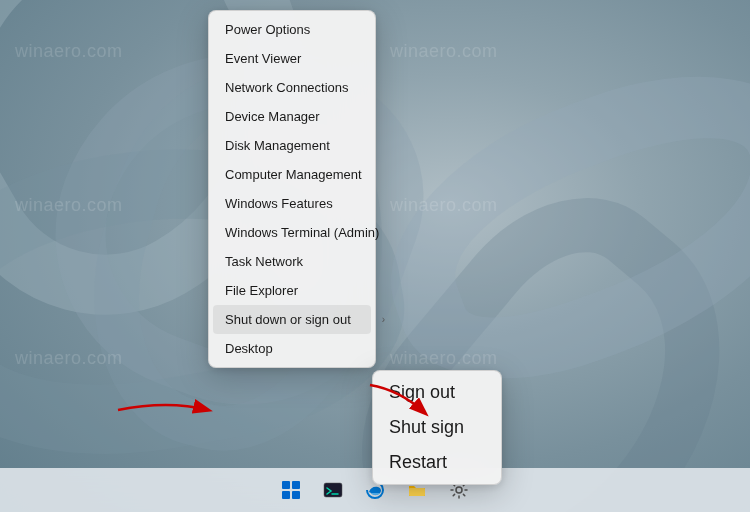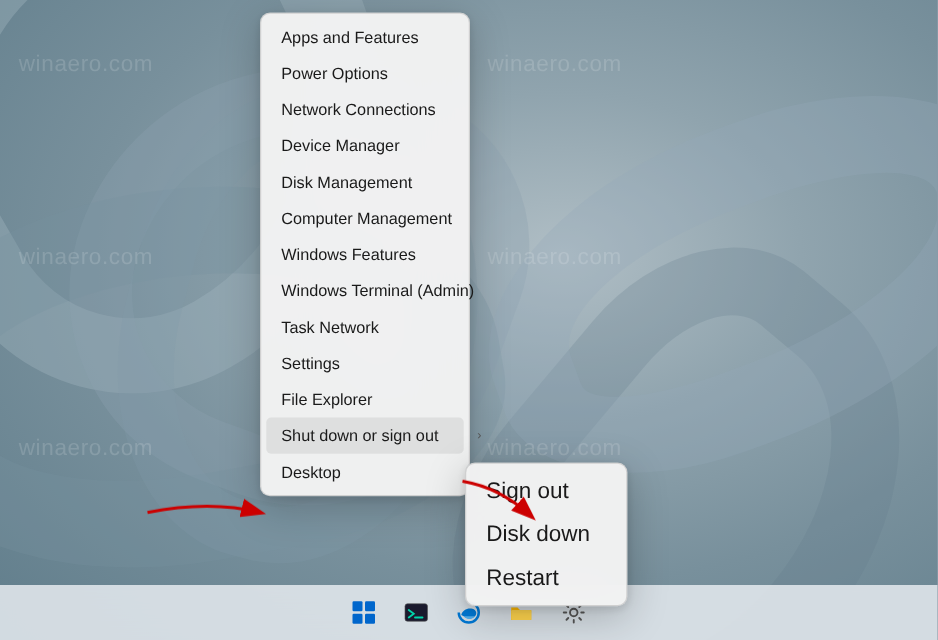--- a/index.html
+++ b/index.html
@@ -209,67 +209,64 @@
   <div class="watermark" style="top:8%; left:2%">winaero.com</div>
   <div class="watermark" style="top:8%; left:52%">winaero.com</div>
   <div class="watermark" style="top:38%; left:2%">winaero.com</div>
   <div class="watermark" style="top:38%; left:52%">winaero.com</div>
   <div class="watermark" style="top:68%; left:2%">winaero.com</div>
   <div class="watermark" style="top:68%; left:52%">winaero.com</div>
 </div>
 
 <div class="context-menu">
   <div class="menu-item">
-    <span>Apps and Features</span>
-  </div>
-  <div class="menu-item">
     <span>Power Options</span>
   </div>
   <div class="menu-item">
+    <span>Event Viewer</span>
+  </div>
+  <div class="menu-item">
     <span>Network Connections</span>
   </div>
   <div class="menu-item">
     <span>Device Manager</span>
   </div>
   <div class="menu-item">
     <span>Disk Management</span>
   </div>
   <div class="menu-item">
     <span>Computer Management</span>
   </div>
   <div class="menu-item">
     <span>Windows Features</span>
   </div>
   <div class="menu-item">
     <span>Windows Terminal (Admin)</span>
   </div>
   <div class="menu-item">
     <span>Task Network</span>
-  </div>
-  <div class="menu-item">
-    <span>Settings</span>
   </div>
   <div class="menu-item">
     <span>File Explorer</span>
   </div>
   <div class="menu-item highlighted">
     <span>Shut down or sign out</span>
     <span class="submenu-arrow">›</span>
   </div>
   <div class="menu-item">
     <span>Desktop</span>
   </div>
 </div>
 
 <div class="submenu">
   <div class="menu-item">
     <span>Sign out</span>
   </div>
   <div class="menu-item">
-    <span>Disk down</span>
+    <span>Shut sign</span>
   </div>
   <div class="menu-item">
     <span>Restart</span>
   </div>
 </div>
 
 <div class="arrow-left">
   <svg class="arrow-svg" width="110" height="30" viewBox="0 0 110 30">
     <defs>
       <marker id="arrowhead-left" markerWidth="8" markerHeight="6" refX="6" refY="3" orient="auto">

